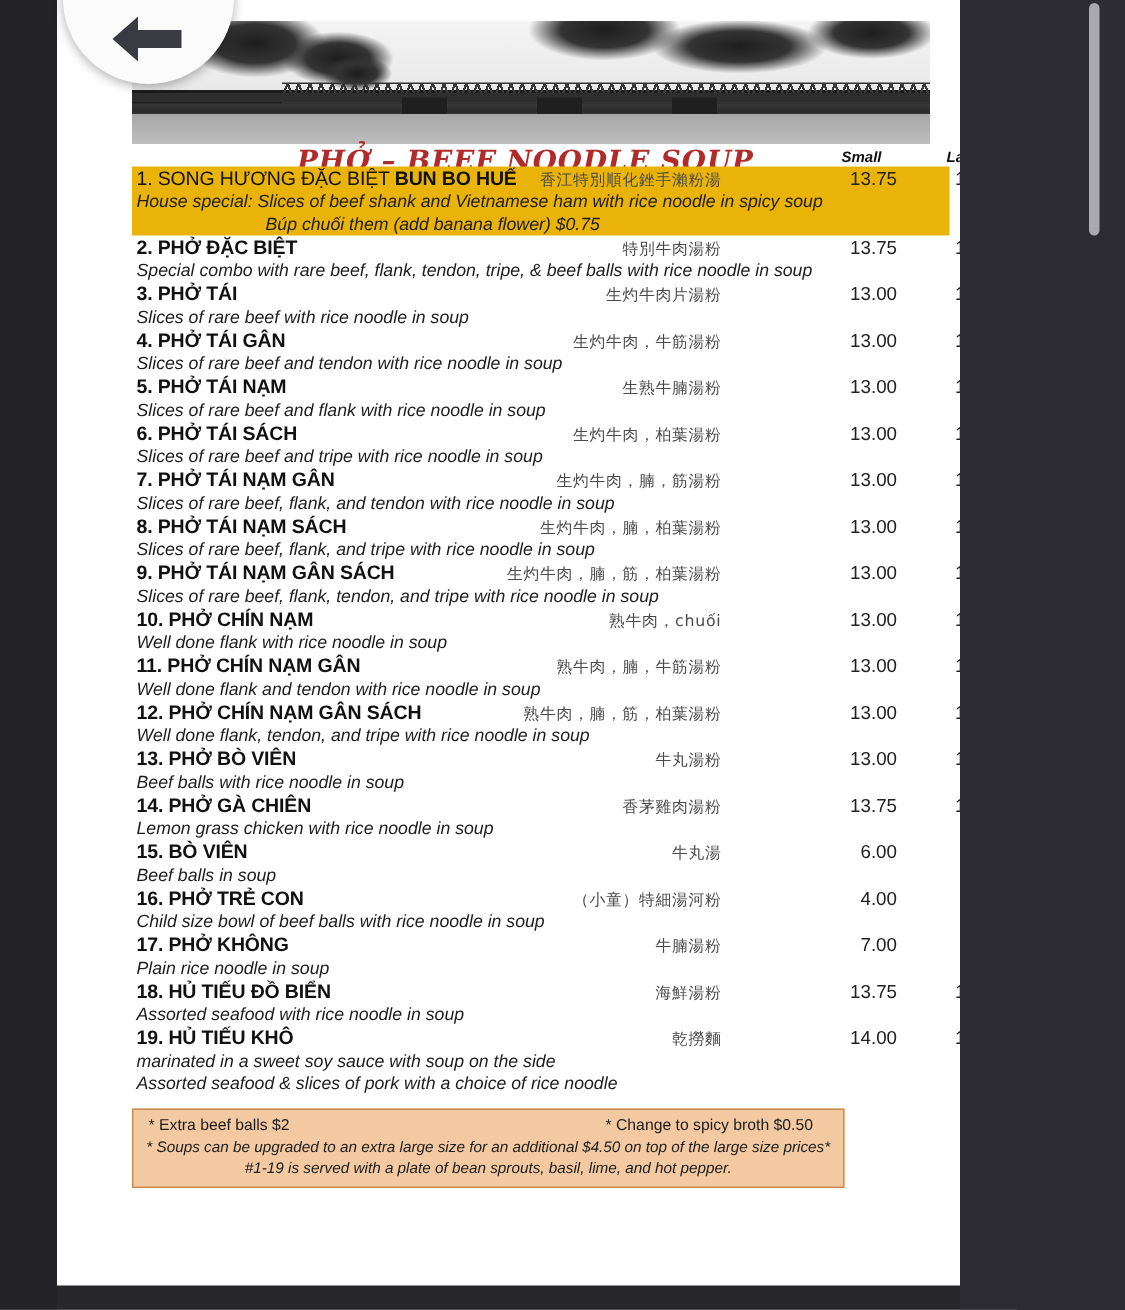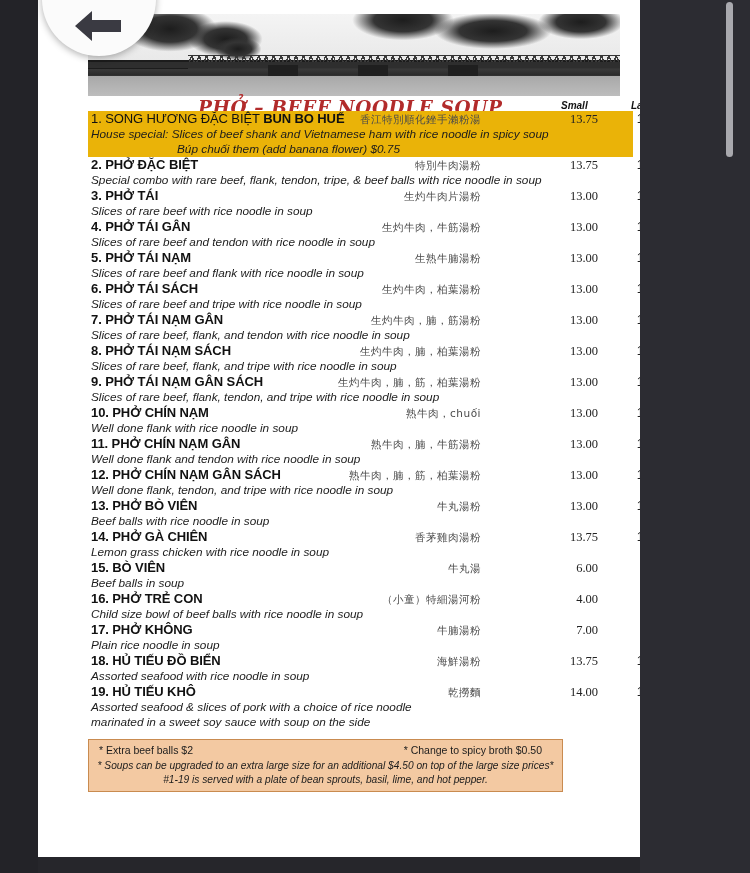--- a/index.html
+++ b/index.html
@@ -193,21 +193,20 @@
     white-space: nowrap;
     letter-spacing: 0.5px;
   }
   .item-small {
     position: absolute;
     left: 466px; top: 1px;
     width: 44px;
     text-align: right;
     font-size: 12.5px;
     color: #222;
-    font-family: Liberation Serif, serif;
   }
   .item-large {
     position: absolute;
     left: 536px; top: 1px;
     width: 44px;
     text-align: right;
     font-size: 12.5px;
     color: #222;
   }
   .item-desc {
@@ -459,22 +458,22 @@
             </div>
             <div class="item-desc">Assorted seafood with rice noodle in soup</div>
           </div>
           <div class="item">
             <div class="item-line">
               <div class="item-name">19. HỦ TIẾU KHÔ</div>
               <div class="item-cn">乾撈麵</div>
               <div class="item-small">14.00</div>
               <div class="item-large">15.00</div>
             </div>
+            <div class="item-desc">marinated in a sweet soy sauce with soup on the side</div>
             <div class="item-desc">Assorted seafood &amp; slices of pork with a choice of rice noodle</div>
-            <div class="item-desc">marinated in a sweet soy sauce with soup on the side</div>
           </div>
         </div>
 
       <div class="footnote">
         <div class="fn-row">
           <span class="fn-left">* Extra beef balls $2</span>
           <span class="fn-right">* Change to spicy broth $0.50</span>
         </div>
         <div class="fn-wide">* Soups can be upgraded to an extra large size for an additional $4.50 on top of the large size prices*</div>
         <div class="fn-last">#1-19 is served with a plate of bean sprouts, basil, lime, and hot pepper.</div>

